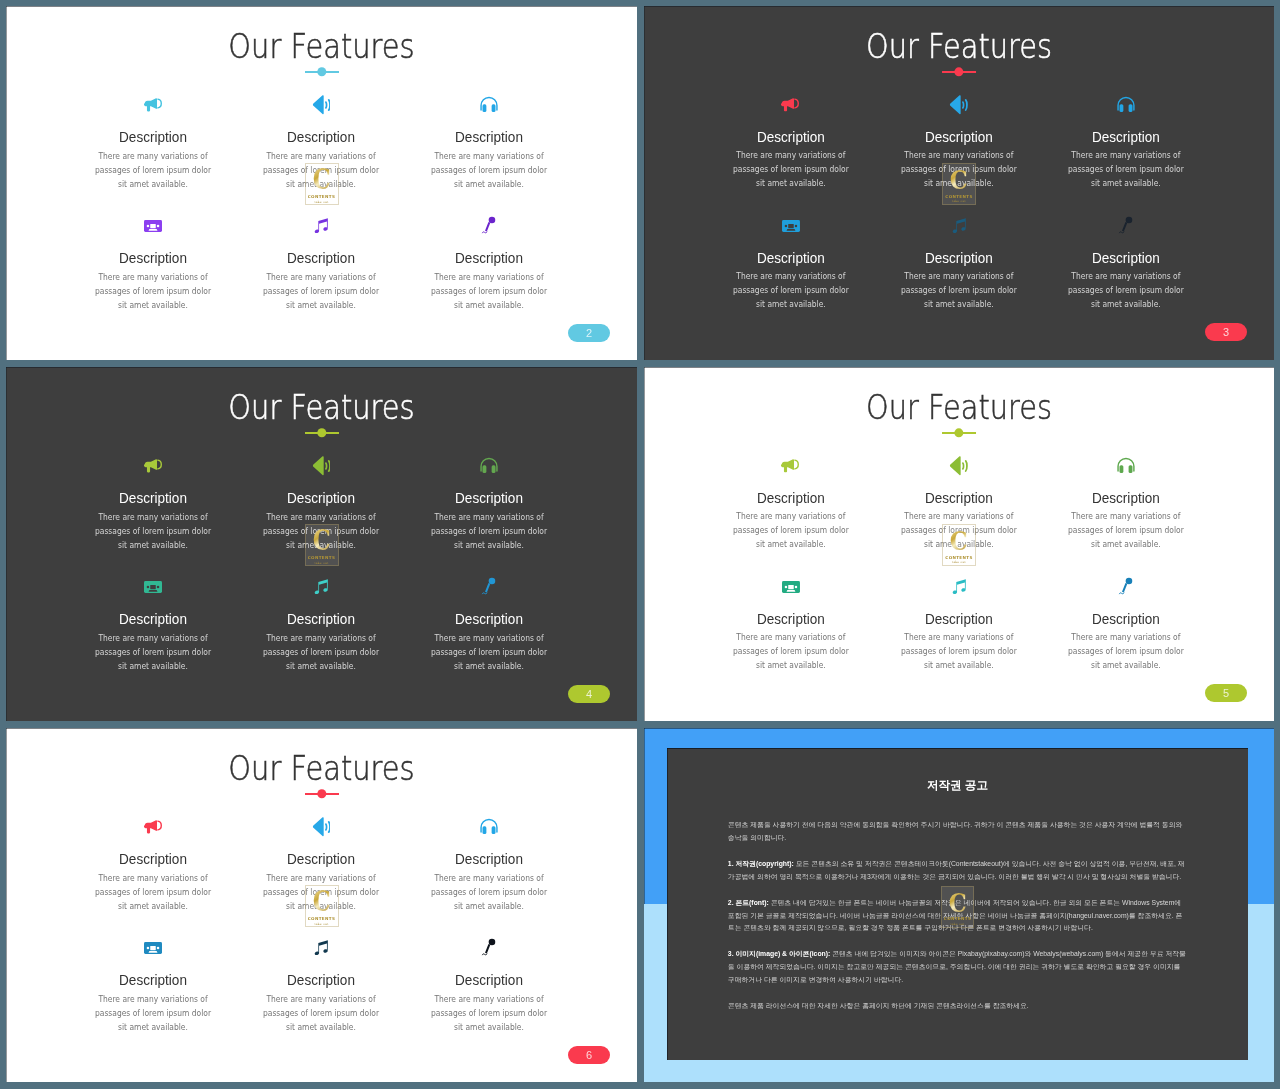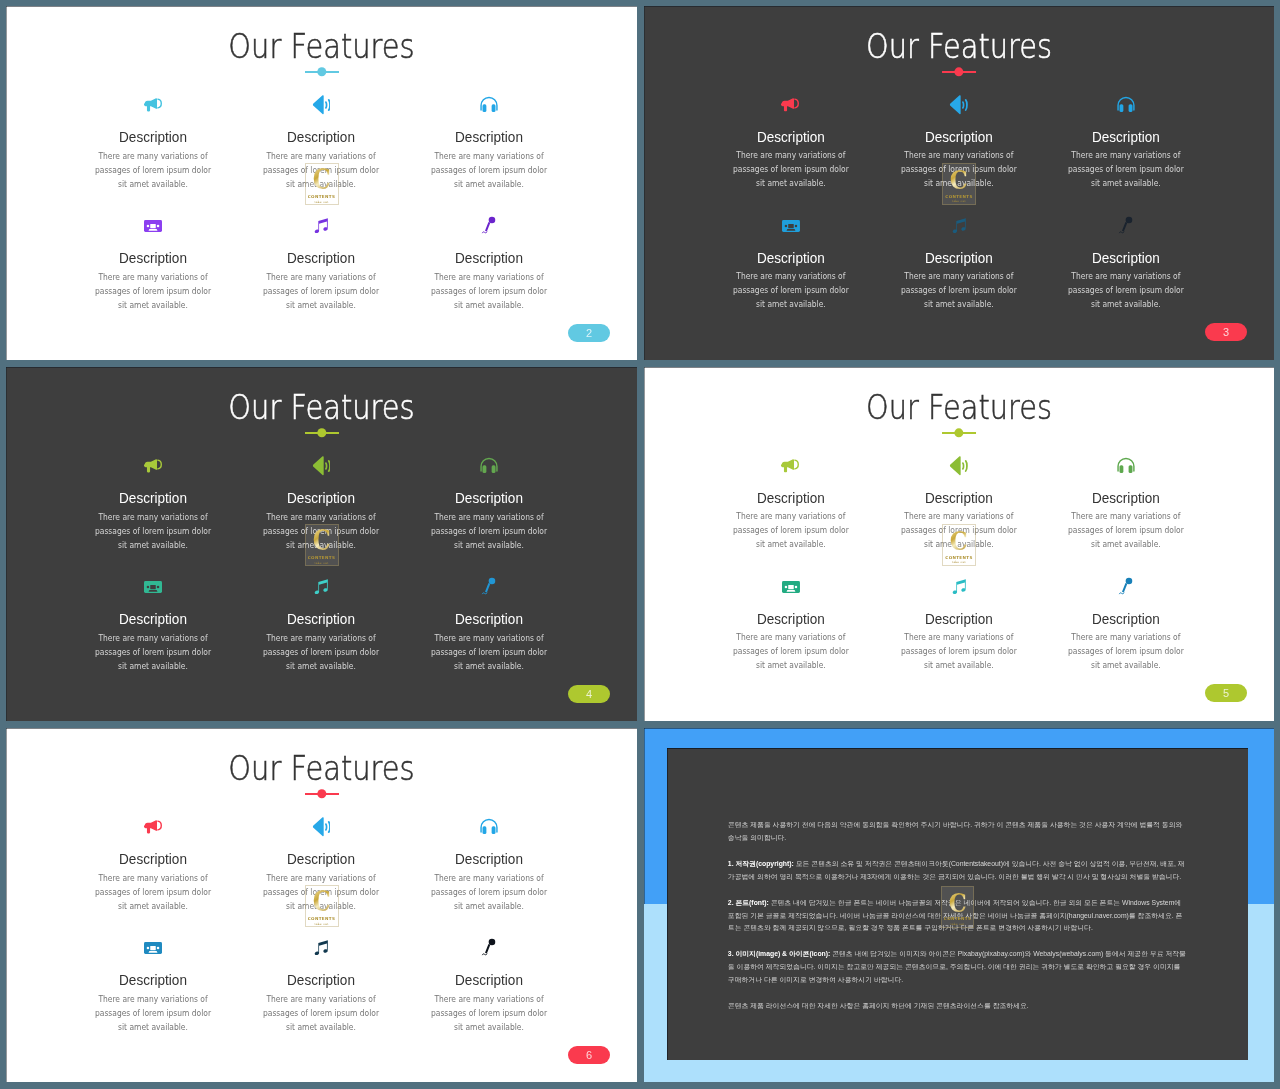--- a/index.html
+++ b/index.html
@@ -444,20 +444,21 @@
      <div class="c" style="font-size:27px;margin-top:4px;transform:scaleX(.84);">C</div>
      <div class="t1" style="font-size:4.1px;margin-top:2.6px;">CONTENTS</div>
      <div class="t2" style="font-size:3px;margin-top:1px;">take out</div>
   </div>
       </div>
       <div class="pagenum" style="left:562px;top:318px;width:42px;height:18px;background:#fa3a4e;font-size:11px;border-radius:9px;">6</div>
     </div>
     <div class="slide" style="left: 644px; top: 728px; width: 630px; height: 354px; background: rgb(66, 160, 247);">
       <div class="cpy-lower" style="top:175.72107765451665px;bottom:0;background:#ade0fc;"></div>
       <div class="cpy-box" style="left:22.9635499207607px;top:19.968304278922346px;width:581.0776545166402px;height:312.50396196513475px;background:#3e3e3e;">
+      <div class="cpy-h" style="margin-top:29.95245641838352px;font-size:11.58161648177496px;">저작권 공고</div>
         <div style="position:absolute;left:60.90332805071316px;width:458.2725832012678px;top:70.88748019017433px;">
           <p class="cpy-p" style="margin:0 0 13.179080824088748px 0;font-size:6.8391442155309035px;line-height:12.879556259904914px;"><span>콘텐츠 제품을 사용하기 전에 다음의 약관에 동의함을 확인하여 주시기 바랍니다. 귀하가 이 콘텐츠 제품을 사용하는 것은 사용자 계약에 법률적 동의와 승낙을 의미합니다.</span></p>
           <p class="cpy-p" style="margin:0 0 13.179080824088748px 0;font-size:6.8391442155309035px;line-height:12.879556259904914px;"><b>1. 저작권(copyright):</b><span> 모든 콘텐츠의 소유 및 저작권은 콘텐츠테이크아웃(Contentstakeout)에 있습니다. 사전 승낙 없이 상업적 이용, 무단전재, 배포, 재가공법에 의하여 영리 목적으로 이용하거나 제3자에게 이용하는 것은 금지되어 있습니다. 이러한 불법 행위 발각 시 민사 및 형사상의 처벌을 받습니다.</span></p>
           <p class="cpy-p" style="margin:0 0 13.179080824088748px 0;font-size:6.8391442155309035px;line-height:12.879556259904914px;"><b>2. 폰트(font):</b><span> 콘텐츠 내에 담겨있는 한글 폰트는 네이버 나눔글꼴의 저작권은 네이버에 저작되어 있습니다. 한글 외의 모든 폰트는 Windows System에 포함된 기본 글꼴로 제작되었습니다. 네이버 나눔글꼴 라이선스에 대한 자세한 사항은 네이버 나눔글꼴 홈페이지(hangeul.naver.com)를 참조하세요. 폰트는 콘텐츠와 함께 제공되지 않으므로, 필요할 경우 정품 폰트를 구입하거나 다른 폰트로 변경하여 사용하시기 바랍니다.</span></p>
           <p class="cpy-p" style="margin:0 0 13.179080824088748px 0;font-size:6.8391442155309035px;line-height:12.879556259904914px;"><b>3. 이미지(image) &amp; 아이콘(icon):</b><span> 콘텐츠 내에 담겨있는 이미지와 아이콘은 Pixabay(pixabay.com)와 Webalys(webalys.com) 등에서 제공한 무료 저작물을 이용하여 제작되었습니다. 이미지는 참고로만 제공되는 콘텐츠이므로, 주의합니다. 이에 대한 권리는 귀하가 별도로 확인하고 필요할 경우 이미지를 구매하거나 다른 이미지로 변경하여 사용하시기 바랍니다.</span></p>
           <p class="cpy-p" style="margin:0 0 13.179080824088748px 0;font-size:6.8391442155309035px;line-height:12.879556259904914px;"><span>콘텐츠 제품 라이선스에 대한 자세한 사항은 홈페이지 하단에 기재된 콘텐츠라이선스를 참조하세요.</span></p>
         </div>
         <div style="position:absolute;left:0;right:0;top:137.7812995245642px;display:flex;justify-content:center;">
           <div class="wm" style="width:31.949286846275754px;height:39.93660855784469px;">
      <div class="c" style="font-size:26.957210776545168px;margin-top:3.9936608557844693px;transform:scaleX(.84);">C</div>

